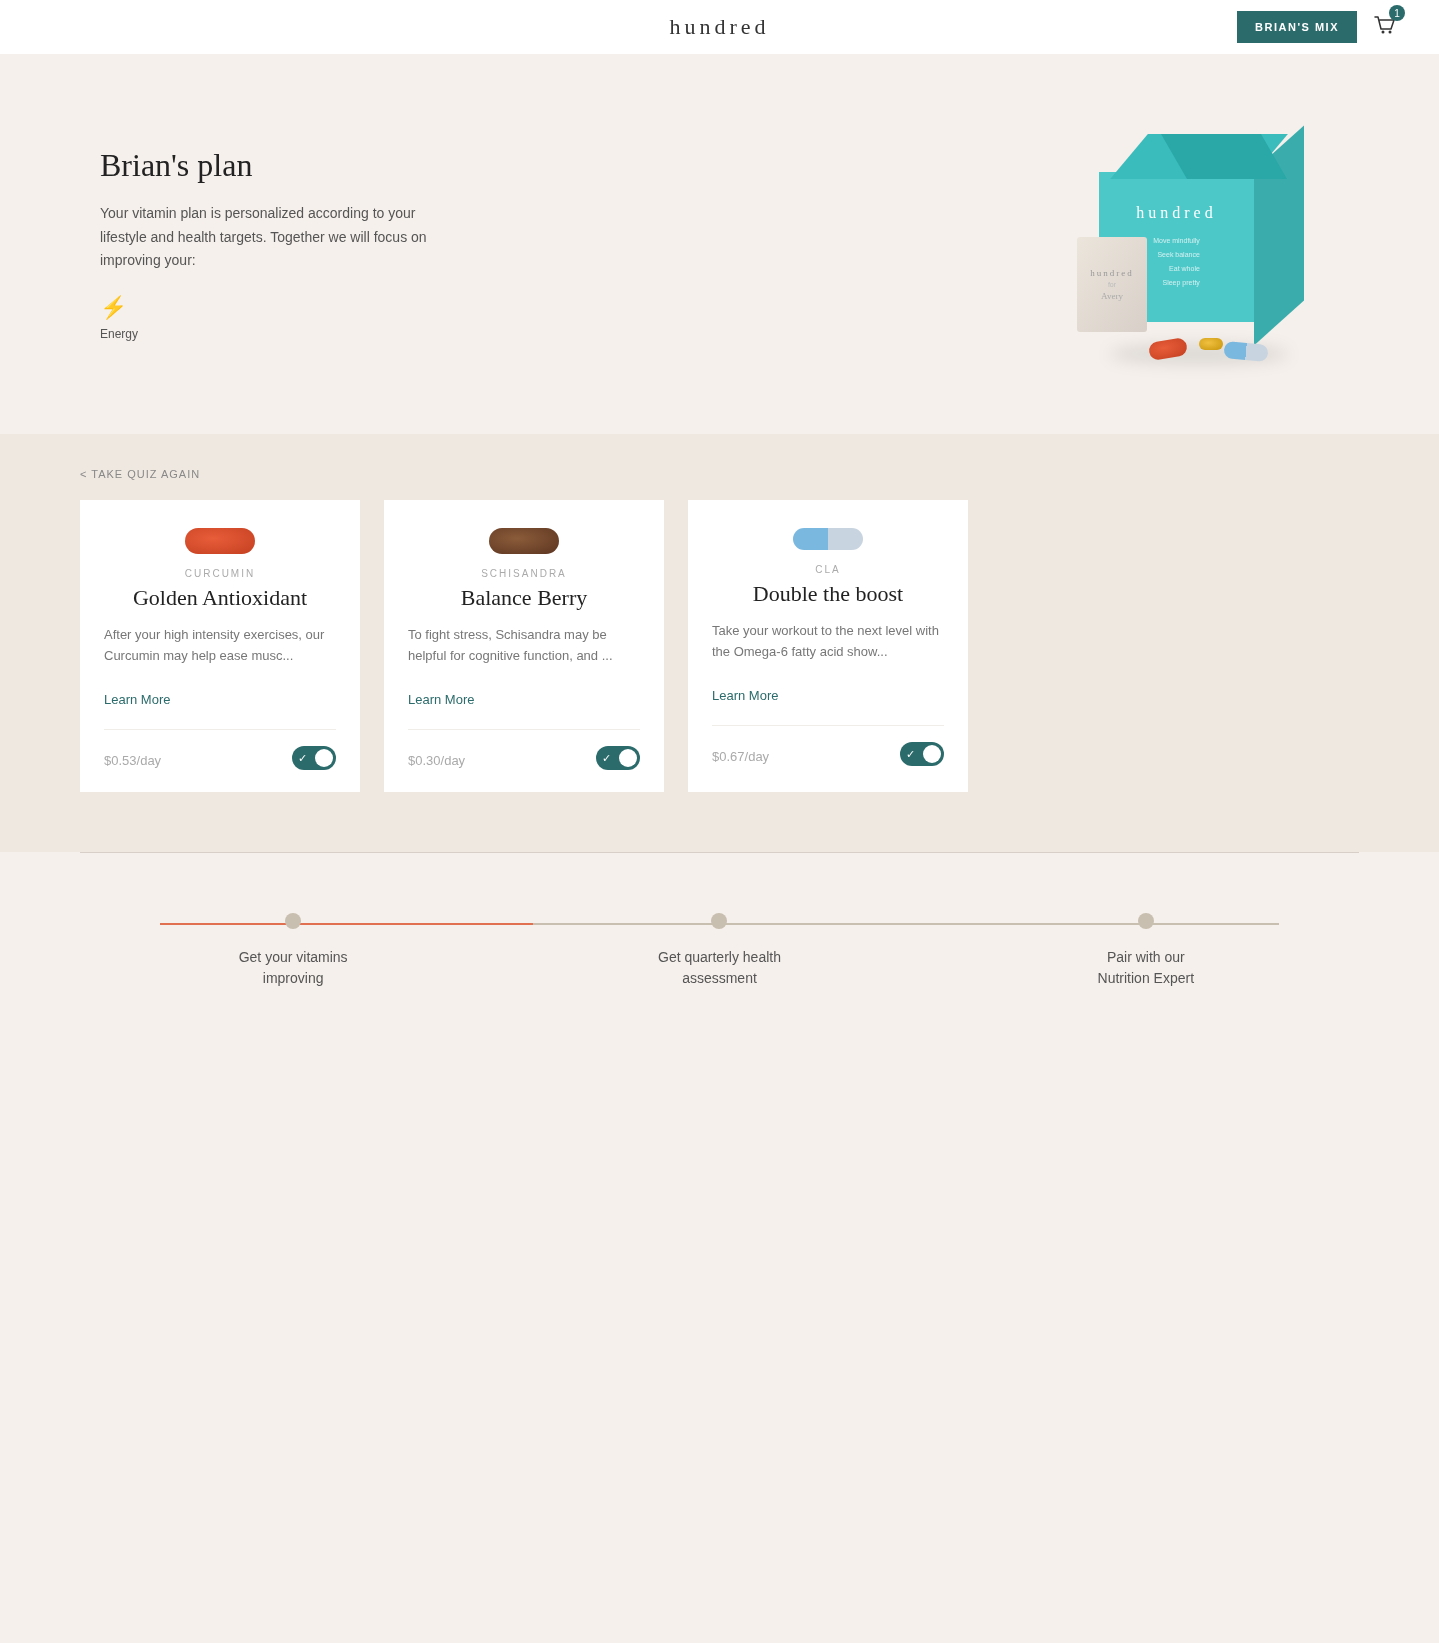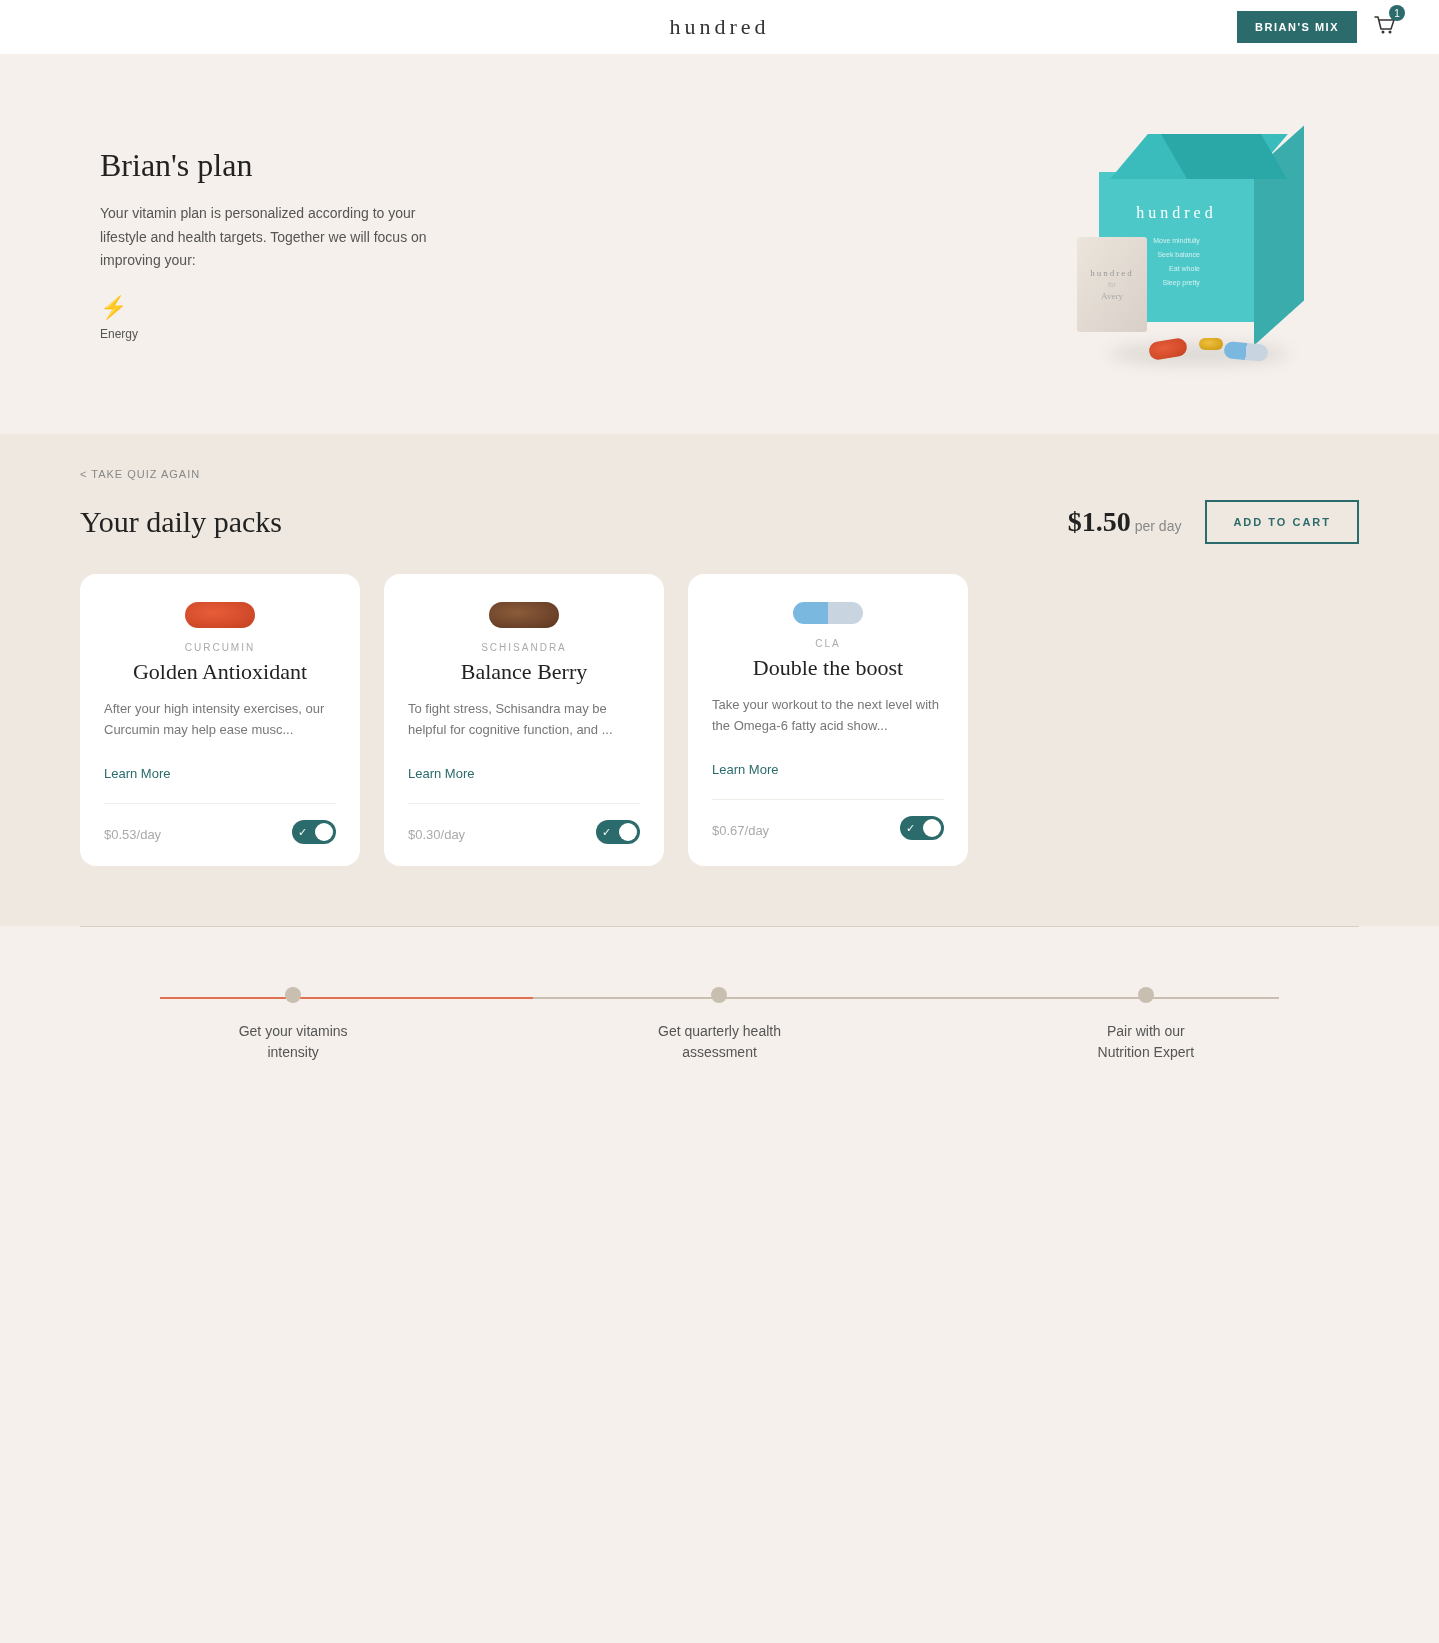--- a/index.html
+++ b/index.html
@@ -171,21 +171,21 @@
     }
 
     
     .cards-row {
       display: flex;
       gap: 24px;
       justify-content: flex-start;
     }
     .card {
       background: #fff;
-      border-radius: 16px;
+      border-radius: 0;
       padding: 28px 24px 22px;
       width: 280px;
       min-width: 260px;
     }
     .card-pill-img {
       display: flex;
       justify-content: center;
       margin-bottom: 14px;
     }
     .card-pill-curcumin {
@@ -440,29 +440,20 @@
         <div style="position:absolute;bottom:16px;left:80px;width:38px;height:18px;background:radial-gradient(ellipse at 40% 40%,#e85d3a,#c44020);border-radius:50px;transform:rotate(-10deg);z-index:5;"></div>
         <div style="position:absolute;bottom:24px;left:130px;width:24px;height:12px;background:radial-gradient(ellipse at 40% 40%,#f0c040,#c8950a);border-radius:50px;z-index:5;"></div>
         <div style="position:absolute;bottom:14px;left:155px;width:44px;height:17px;background:linear-gradient(to right,#7ab8e0 50%,#c8d4e0 50%);border-radius:50px;transform:rotate(5deg);z-index:5;"></div>
       </div>
     </div>
   </div>
 </section>
 
 <section class="packs-section">
   <a class="quiz-link">&lt; TAKE QUIZ AGAIN</a>
-  <div class="packs-header">
-    <h2 class="packs-title">Your daily packs</h2>
-    <div class="packs-price-group">
-      <div class="price-per-day">
-        <strong>$1.50</strong><span class="per-day-label">per day</span>
-      </div>
-      <button class="add-to-cart-btn">ADD TO CART</button>
-    </div>
-  </div>
 
   
   <div class="cards-row">
 
     <div class="card">
       <div class="card-pill-img">
         <div class="card-pill-curcumin"></div>
       </div>
       <div class="card-subtitle">CURCUMIN</div>
       <div class="card-name">Golden Antioxidant</div>
@@ -534,21 +525,21 @@
 
     <div class="steps-line-container">
       <div class="steps-line-active"></div>
       <div class="steps-line-inactive"></div>
       <div class="steps-line-inactive"></div>
     </div>
 
 
     <div class="step">
       <div class="step-dot step-dot-inactive"></div>
-      <span class="step-label">Get your vitamins intensity</span>
+      <span class="step-label">Get your vitamins improving</span>
     </div>
 
     <div class="step">
       <div class="step-dot step-dot-inactive"></div>
       <span class="step-label">Get quarterly health assessment</span>
     </div>
 
     <div class="step">
       <div class="step-dot step-dot-inactive"></div>
       <span class="step-label">Pair with our Nutrition Expert</span>

